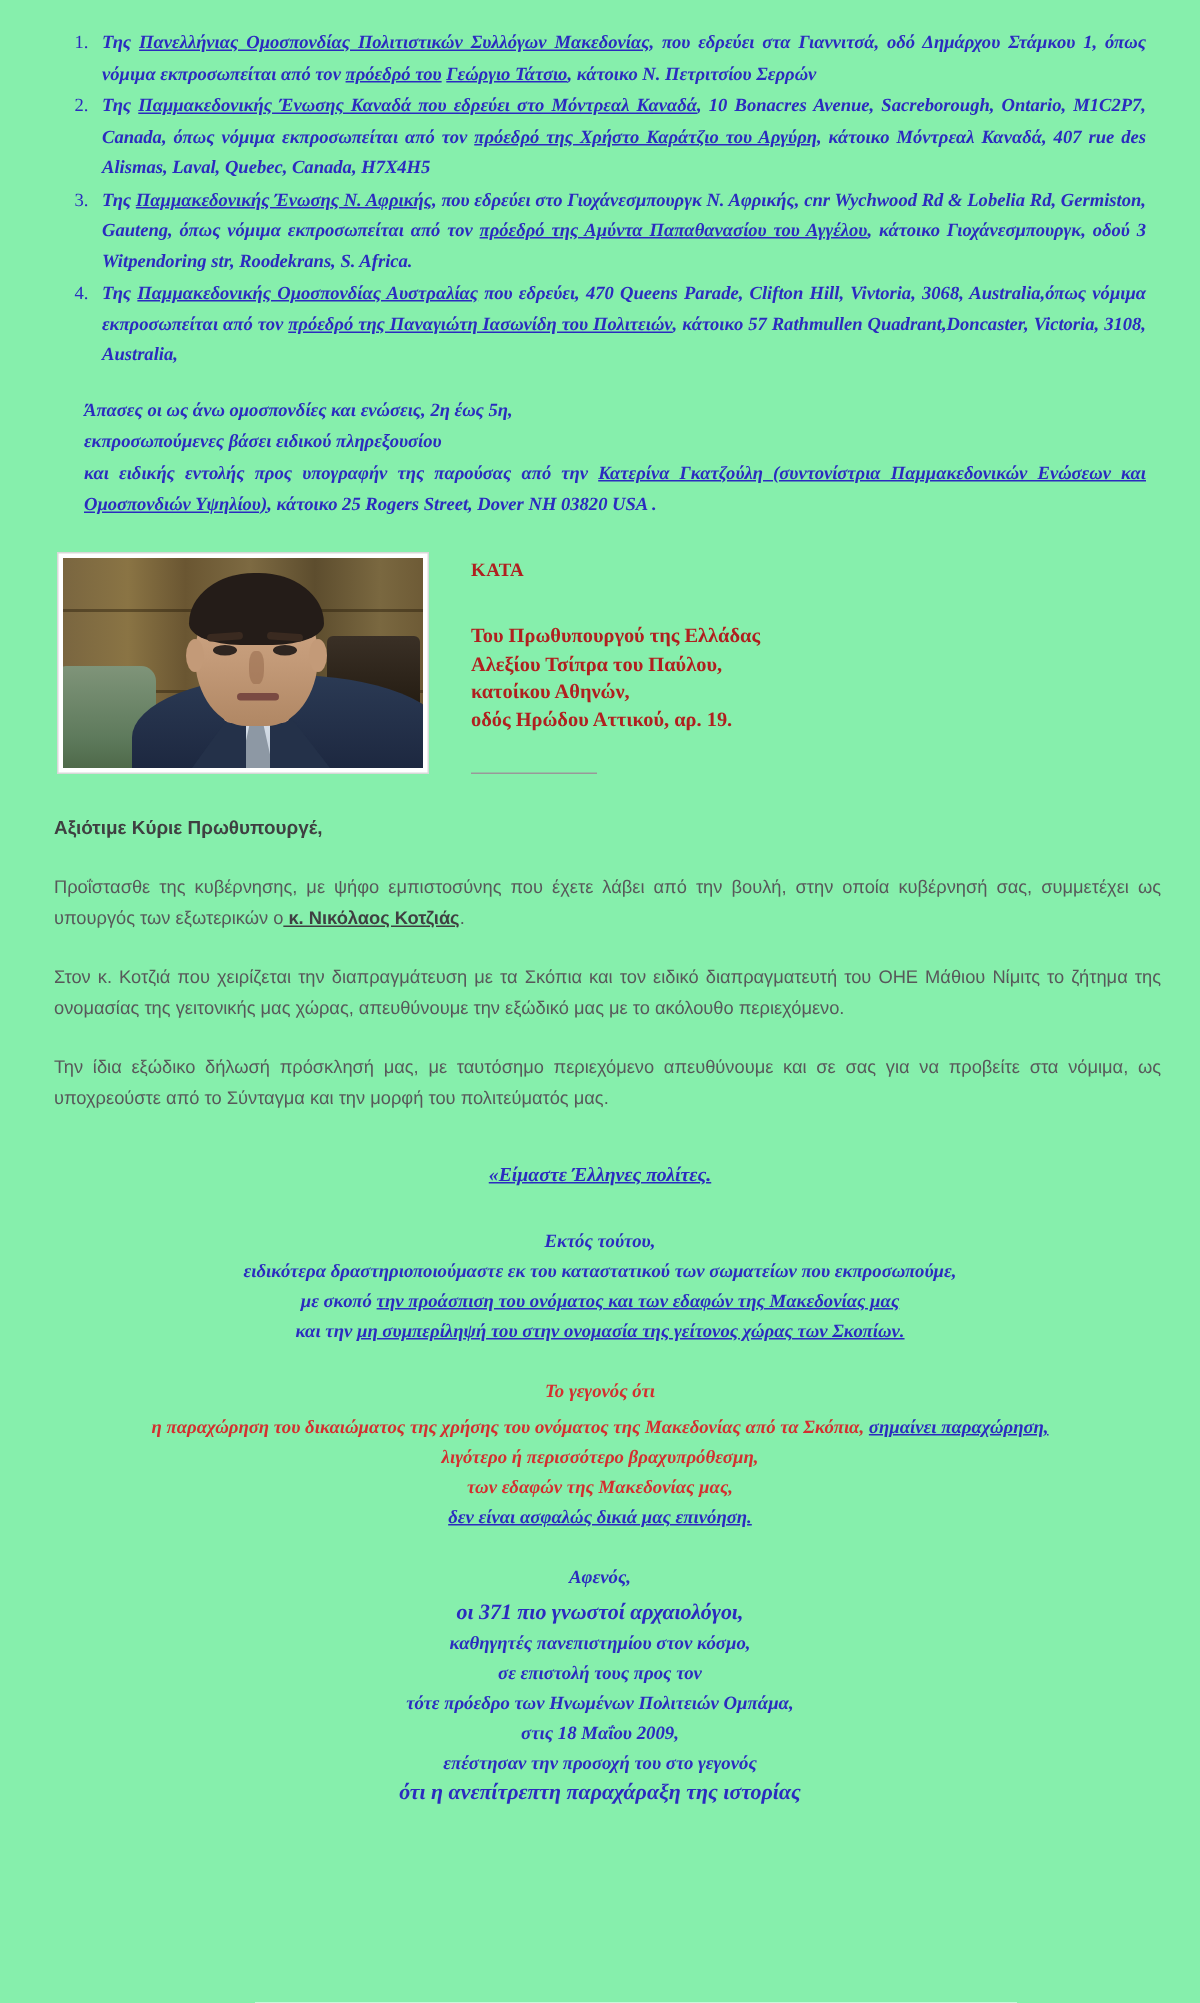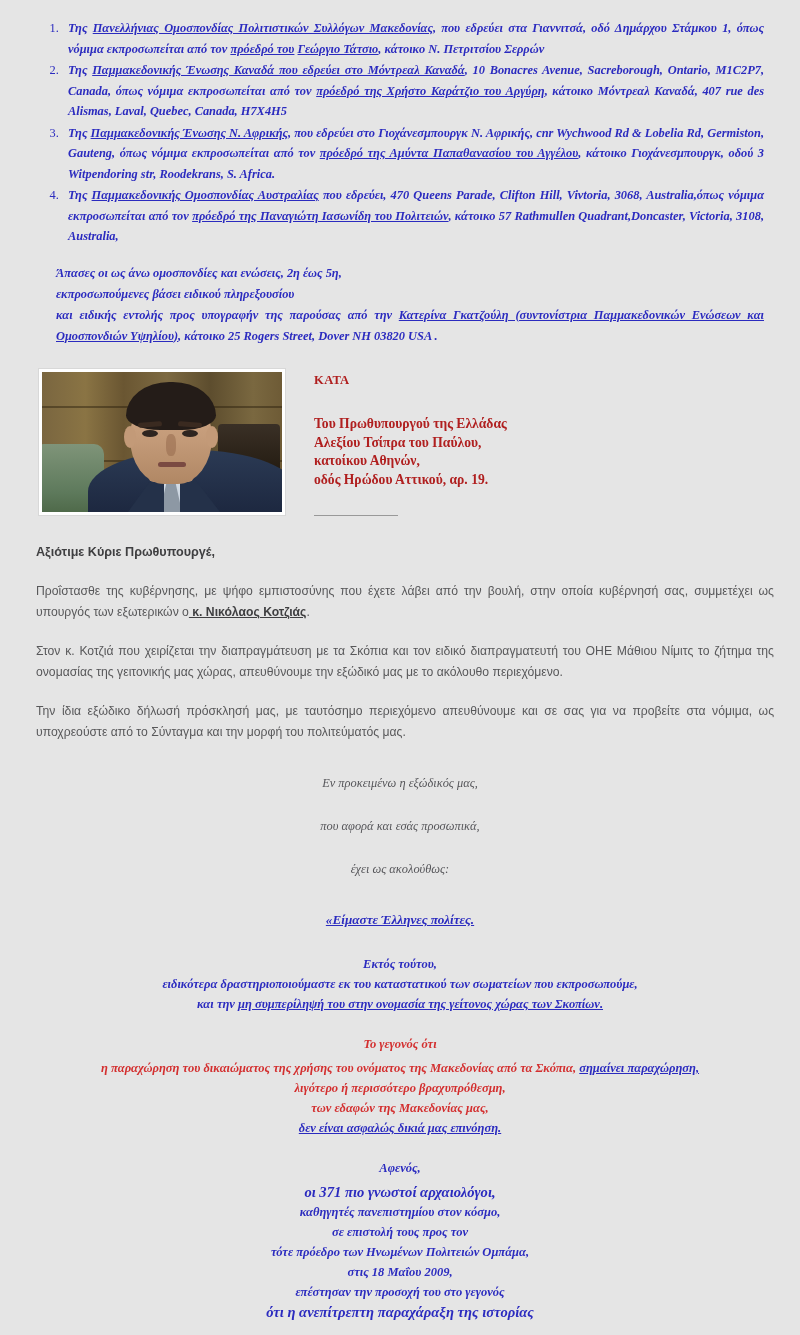--- a/index.html
+++ b/index.html
@@ -11,21 +11,21 @@
     width: 800px;
     height: 1335px;
     overflow: hidden;
     font-family: "Liberation Serif", serif;
     -webkit-font-smoothing: antialiased;
   }
   .page {
     position: relative;
     width: 800px;
     height: 1335px;
-    background: #e5e5e5;
+    background: #86efac;
     box-sizing: border-box;
     padding: 0;
   }
   
   .org-list {
     list-style: decimal;
     margin: 0;
     padding: 18px 36px 0 62px;
     color: #2b2bbf;
     font-family: "Liberation Serif", serif;
@@ -305,32 +305,28 @@
     </div>
   </div>
 
   <div class="body-text">
     <div class="salutation">Αξιότιμε Κύριε Πρωθυπουργέ,</div>
     <p><span>Προΐστασθε της κυβέρνησης, με ψήφο εμπιστοσύνης που έχετε λάβει από την βουλή, στην οποία κυβέρνησή σας,  συμμετέχει ως υπουργός των εξωτερικών ο</span><span class="strongname"> κ. Νικόλαος Κοτζιάς</span><span>.</span></p>
     <p> Στον κ. Κοτζιά που χειρίζεται την διαπραγμάτευση με τα Σκόπια και τον ειδικό διαπραγματευτή του ΟΗΕ Μάθιου Νίμιτς το ζήτημα της ονομασίας της γειτονικής μας χώρας, απευθύνουμε την εξώδικό μας με το ακόλουθο περιεχόμενο.</p>
     <p>Την ίδια εξώδικο δήλωσή  πρόσκλησή μας, με ταυτόσημο περιεχόμενο  απευθύνουμε και σε σας για να προβείτε στα νόμιμα, ως υποχρεούστε από το Σύνταγμα και την μορφή του πολιτεύματός μας.</p>
   </div>
 
-  <div class="center-block">
-    <div class="ln">Εν προκειμένω η εξώδικός μας,</div>
-    <div class="ln">που αφορά και εσάς προσωπικά,</div>
-    <div class="ln">έχει ως ακολούθως:</div>
-  </div>
 
   <div class="decl">
     <div class="headline">«Είμαστε Έλληνες πολίτες.</div>
 
     <div class="group">
       <div>Εκτός τούτου,</div>
       <div>ειδικότερα δραστηριοποιούμαστε εκ του καταστατικού των σωματείων που εκπροσωπούμε,</div>
+      <div><span>με σκοπό </span><span class="u">την προάσπιση του ονόματος και των εδαφών της Μακεδονίας μας</span></div>
       <div><span>και την </span><span class="u">μη συμπερίληψή του στην ονομασία της γείτονος χώρας των Σκοπίων.</span></div>
     </div>
 
     <div class="group red">
       <div class="lead">Το γεγονός ότι</div>
       <div><span>η παραχώρηση του δικαιώματος της χρήσης του ονόματος της Μακεδονίας από τα Σκόπια, </span><span class="u blue">σημαίνει παραχώρηση,</span></div>
       <div>λιγότερο ή περισσότερο βραχυπρόθεσμη,</div>
       <div>των εδαφών της Μακεδονίας μας,</div>
       <div class="u blue">δεν είναι ασφαλώς δικιά μας επινόηση.</div>
     </div>

